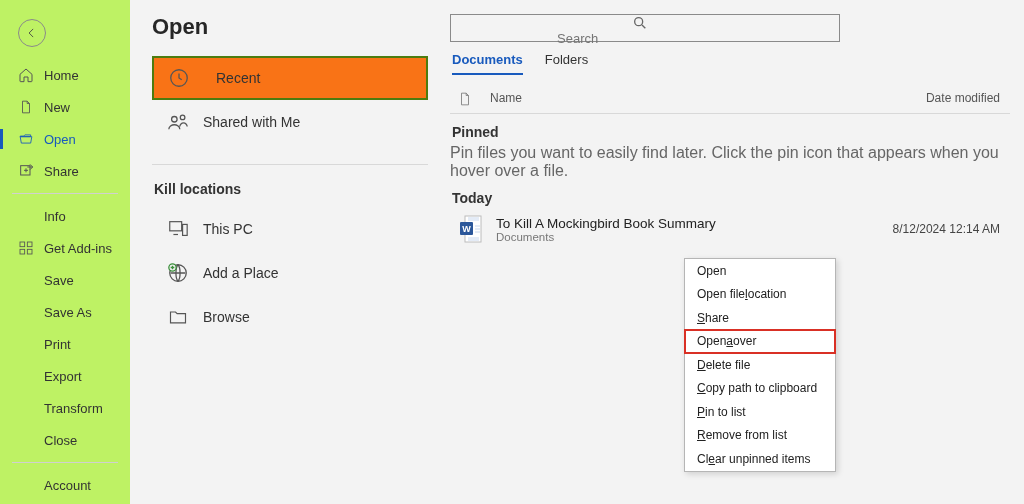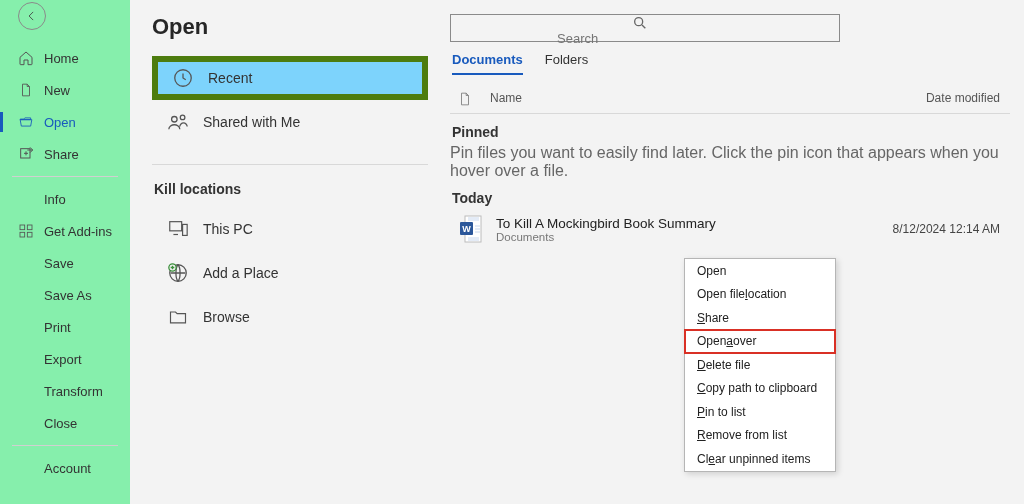--- a/index.html
+++ b/index.html
@@ -1,35 +1,35 @@
 <!DOCTYPE html>
 <html><head>
 <meta charset="utf-8">
 <style>
   * { box-sizing: border-box; margin: 0; padding: 0; font-family: "Segoe UI", Arial, sans-serif; }
   body { background: #f0f0f0; width: 1024px; height: 504px; overflow: hidden; font-size: 13px; color: #333; }
   .root { display: flex; height: 100%; background: #f3f3f3; }
   
   
-  .nav-left { width: 130px; background: #86efac; padding-top: 0; }
+  .nav-left { width: 130px; background: #bef264; padding-top: 17px; }
   .back-btn { width: 28px; height: 28px; border: 1px solid #8a8a8a; border-radius: 50%; margin: 2px 0 12px 18px; display: flex; align-items: center; justify-content: center; cursor: pointer; }
   .back-btn svg { width: 14px; height: 14px; stroke: #444; fill: none; stroke-width: 1.5; }
   .nav-item { display: flex; align-items: center; height: 32px; padding-left: 18px; font-size: 13px; color: #333; cursor: pointer; }
   .nav-item .ic { width: 16px; height: 16px; margin-right: 10px; display: flex; align-items: center; justify-content: center; }
   .nav-item.active { color: #185abd; }
   .nav-item.active::before { content:""; position:absolute; left:0; width:3px; height:20px; background:#185abd; }
   .nav-left .nav-item { position: relative; }
   .nav-sep { margin: 6px 12px; border: none; border-top: 1px solid #d0d0d0; }
   .nav-sub { padding-left: 44px; }
   
   
   .mid { width: 320px; background: #f3f3f3; padding: 14px 22px 0 22px; }
   .mid h1 { font-size: 22px; font-weight: 600; margin-bottom: 16px; color: #262626; }
   .list-btn { display: flex; align-items: center; height: 44px; padding: 0 14px; border: 1px solid transparent; cursor: pointer; font-size: 14px; }
-  .list-btn.selected { background: #7dd3fc; border: 6px solid #4d7c0f; }
+  .list-btn.selected { background: #f97316; border: 2px solid #4d7c0f; gap: 12px; }
   .list-btn .lic { width: 22px; height: 22px; margin-right: 14px; display:flex; align-items:center; justify-content:center; }
   .mid-sep { margin: 20px 0 10px 0; border: none; border-top: 1px solid #d8d8d8; }
   .mid h3 { font-size: 14px; font-weight: 600; margin: 16px 0 10px 2px; }
   
   
   .right { flex: 1; background: #f3f3f3; padding: 14px 14px 0 0; }
   .search { width: 390px; height: 28px; border: 1px solid #8a8a8a; display: flex; align-items: center; padding: 0 10px; background: #fff0; margin-bottom: 10px; flex-direction: column; }
   .search .sic { width:16px; height:16px; margin-right: 10px; }
   .search input { border: none; outline: none; background: transparent; font-size: 13px; color: #666; flex:1; }
   .tabs { display: flex; gap: 22px; padding-left: 2px; margin-bottom: 10px; }

